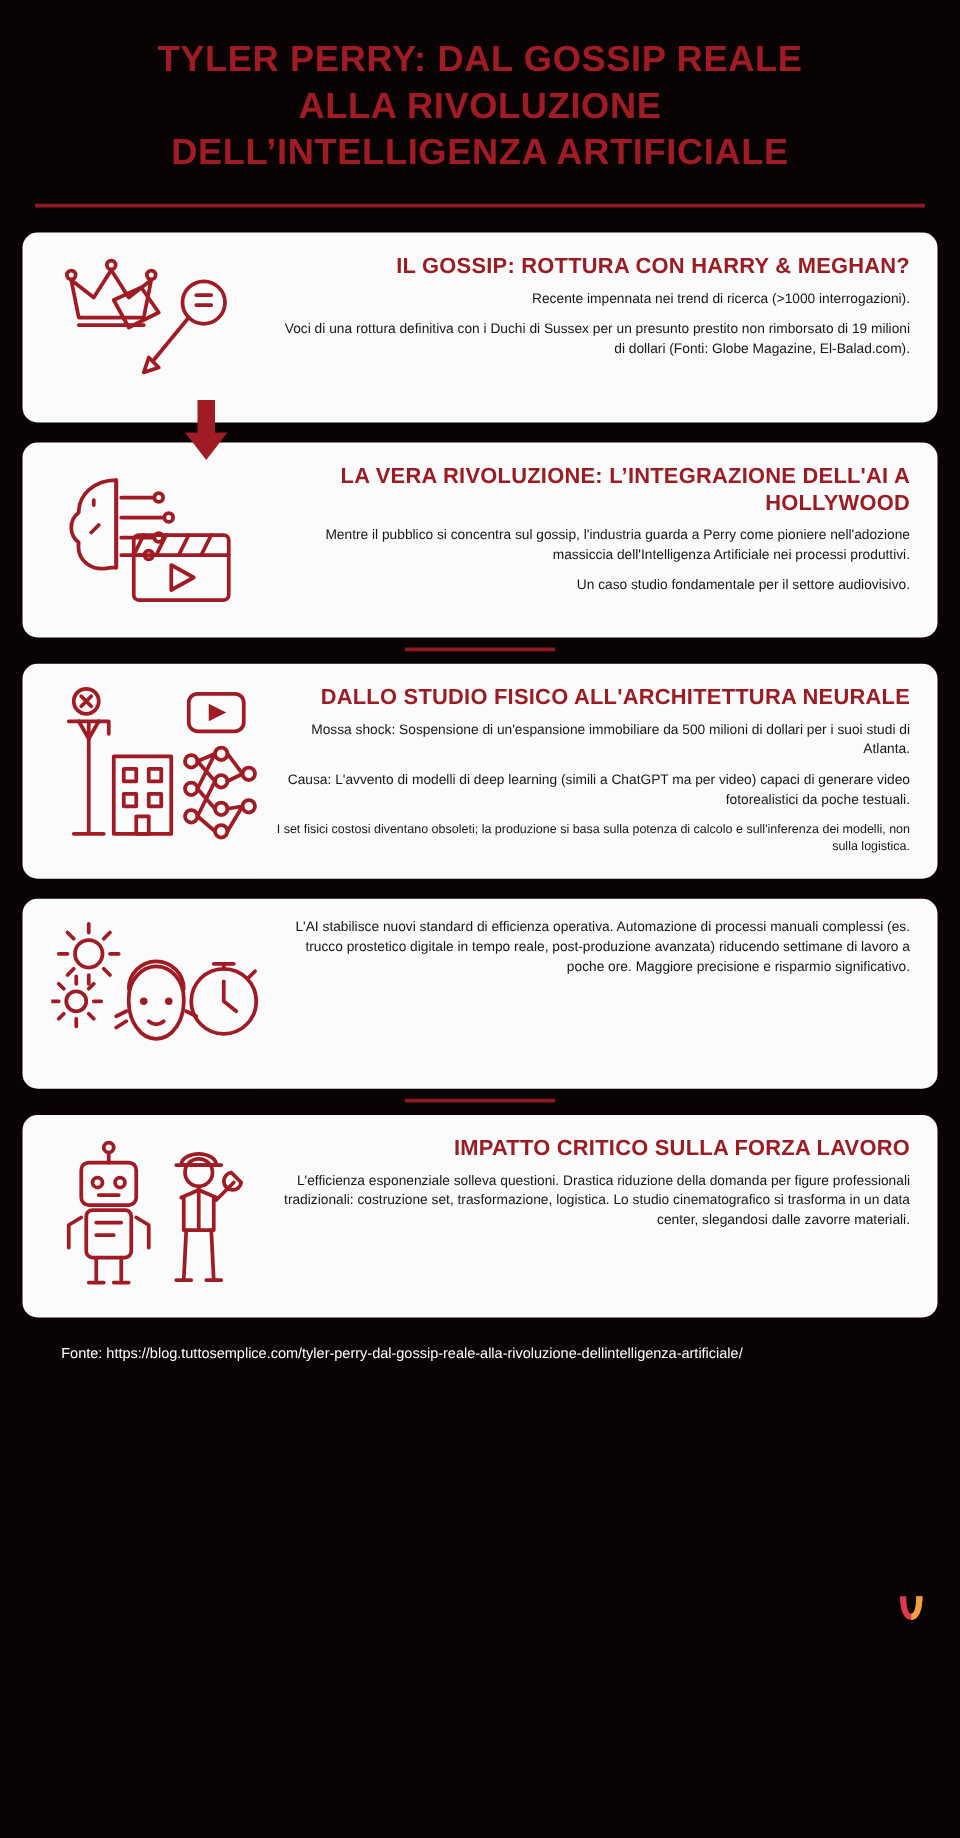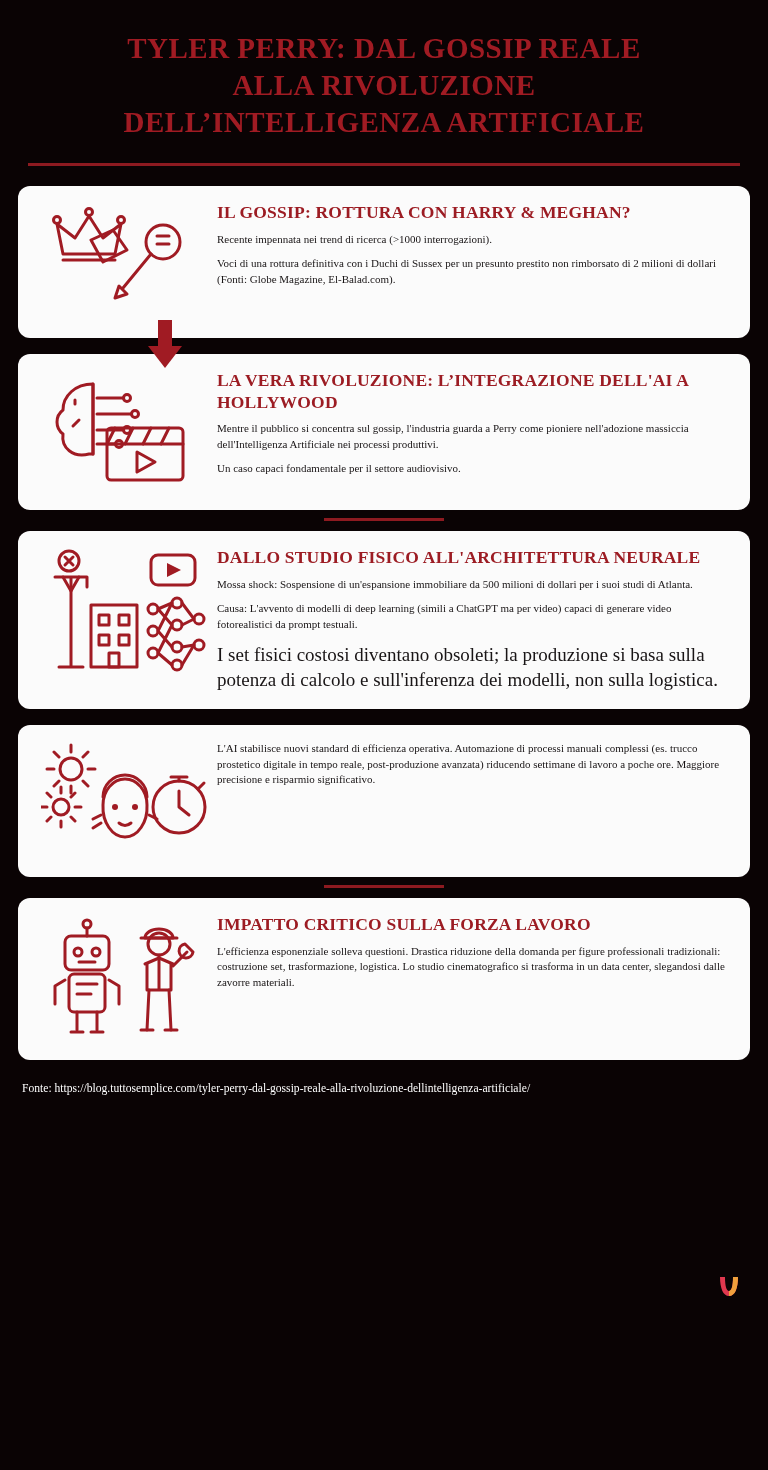--- a/index.html
+++ b/index.html
@@ -8,21 +8,20 @@
     height: 1470px;
     background: #0a0304;
     font-family: "Liberation Sans", sans-serif;
   }
   .page {
     position: relative;
     width: 768px;
     height: 1322px;
     background: #0a0304;
     overflow: hidden;
-    font-family: Liberation Serif, serif;
   }
 
   
   .title-block {
     padding: 30px 28px 0 28px;
     text-align: center;
   }
   .title-block h1 {
     color: #a01b23;
     font-size: 29px;
@@ -34,20 +33,21 @@
   .title-rule {
     width: 712px;
     height: 3px;
     background: #8d1a20;
     margin: 22px auto 0 auto;
   }
 
   
   .cards {
     padding: 20px 18px 0 18px;
+    text-align: right;
   }
   .card {
     position: relative;
     background: #fbfbfb;
     border-radius: 12px;
     display: flex;
     align-items: flex-start;
     padding: 16px 18px 16px 14px;
     margin-bottom: 16px;
   }
@@ -72,21 +72,21 @@
     text-transform: uppercase;
   }
   .card p {
     color: #191516;
     font-size: 11px;
     line-height: 1.42;
     margin-bottom: 9px;
   }
   .card p:last-child { margin-bottom: 0; }
   .card p.small {
-    font-size: 19px;
+    font-size: 10px;
     line-height: 1.36;
   }
 
   
   .mini-rule {
     width: 120px;
     height: 3px;
     background: #8d1a20;
     margin: -8px auto 10px auto;
   }
@@ -114,21 +114,21 @@
     width: 0; height: 0;
     border-left: 17px solid transparent;
     border-right: 17px solid transparent;
     border-top: 22px solid #a01b23;
   }
 
   
   .source {
     color: #ffffff;
     font-size: 11.6px;
-    padding: 6px 18px 0 22px;
+    padding: 6px 18px 0 49px;
   }
 
   
   .footer-logo {
     position: absolute;
     right: 26px;
     bottom: 22px;
     width: 26px;
     height: 26px;
   }
@@ -162,21 +162,21 @@
           <path d="M52 66 L40 44 L62 34 L76 54 Z" transform="translate(6,-6)"></path>
           <circle cx="118" cy="40" r="17"></circle>
           <path d="M106 52 L78 86"></path>
           <path d="M74 84 L70 96 L82 92 Z"></path>
           <path d="M112 34 L124 34 M112 42 L124 42"></path>
         </svg>
       </div>
       <div class="text-col">
         <h2>IL GOSSIP: ROTTURA CON HARRY &amp; MEGHAN?</h2>
         <p>Recente impennata nei trend di ricerca (&gt;1000 interrogazioni).</p>
-        <p>Voci di una rottura definitiva con i Duchi di Sussex per un presunto prestito non rimborsato di 2 milioni di dollari (Fonti: Globe Magazine, El-Balad.com).</p>
+        <p>Voci di una rottura definitiva con i Duchi di Sussex per un presunto prestito non rimborsato di 19 milioni di dollari (Fonti: Globe Magazine, El-Balad.com).</p>
       </div>
     </div>
 
     <div class="card">
       <div class="arrow-down">
         <div class="arrow-stem"></div>
         <div class="arrow-head"></div>
       </div>
       <div class="icon-col">
         <svg width="160" height="124" viewBox="0 0 160 124" fill="none" stroke="#a01b23" stroke-width="3" stroke-linecap="round" stroke-linejoin="round">
@@ -190,21 +190,21 @@
             <circle cx="74" cy="74" r="3.5"></circle>
           <rect x="62" y="58" width="76" height="52" rx="4"></rect>
           <path d="M62 74 L138 74"></path>
           <path d="M70 58 L62 74 M88 58 L80 74 M106 58 L98 74 M124 58 L116 74"></path>
           <path d="M92 82 L110 92 L92 102 Z"></path>
         </svg>
       </div>
       <div class="text-col">
         <h2>LA VERA RIVOLUZIONE: L’INTEGRAZIONE DELL'AI A HOLLYWOOD</h2>
         <p>Mentre il pubblico si concentra sul gossip, l'industria guarda a Perry come pioniere nell'adozione massiccia dell'Intelligenza Artificiale nei processi produttivi.</p>
-        <p>Un caso capaci fondamentale per il settore audiovisivo.</p>
+        <p>Un caso studio fondamentale per il settore audiovisivo.</p>
       </div>
     </div>
 
     <div class="mini-rule"></div>
 
     <div class="card">
       <div class="icon-col">
         <svg width="168" height="140" viewBox="0 0 168 140" fill="none" stroke="#a01b23" stroke-width="3" stroke-linecap="round" stroke-linejoin="round">
           <circle cx="28" cy="14" r="10"></circle>
           <path d="M24 10 L32 18 M32 10 L24 18"></path>
@@ -223,21 +223,21 @@
             <circle cx="136" cy="100" r="5"></circle>
             <circle cx="136" cy="118" r="5"></circle>
           <circle cx="158" cy="72" r="5"></circle>
             <circle cx="158" cy="98" r="5"></circle>
           <path d="M117 62 L131 56 M117 62 L131 78 M117 84 L131 56 M117 84 L131 100 M117 106 L131 78 M117 106 L131 118 M141 56 L153 72 M141 78 L153 72 M141 100 L153 98 M141 118 L153 98"></path>
         </svg>
       </div>
       <div class="text-col">
         <h2>DALLO STUDIO FISICO ALL'ARCHITETTURA NEURALE</h2>
         <p>Mossa shock: Sospensione di un'espansione immobiliare da 500 milioni di dollari per i suoi studi di Atlanta.</p>
-        <p>Causa: L'avvento di modelli di deep learning (simili a ChatGPT ma per video) capaci di generare video fotorealistici da prompt testuali.</p>
+        <p>Causa: L'avvento di modelli di deep learning (simili a ChatGPT ma per video) capaci di generare video fotorealistici da poche testuali.</p>
         <p class="small">I set fisici costosi diventano obsoleti; la produzione si basa sulla potenza di calcolo e sull'inferenza dei modelli, non sulla logistica.</p>
       </div>
     </div>
 
     <div class="card">
       <div class="icon-col">
         <svg width="168" height="120" viewBox="0 0 168 120" fill="none" stroke="#a01b23" stroke-width="3" stroke-linecap="round" stroke-linejoin="round">
           <circle cx="30" cy="28" r="11"></circle>
           <path d="M30 11 v-7 M30 52 v-7 M13 28 h-7 M54 28 h-7 M18 16 l-5 -5 M42 40 l5 5 M42 16 l5 -5 M18 40 l-5 5"></path>
           <circle cx="20" cy="66" r="8"></circle>

